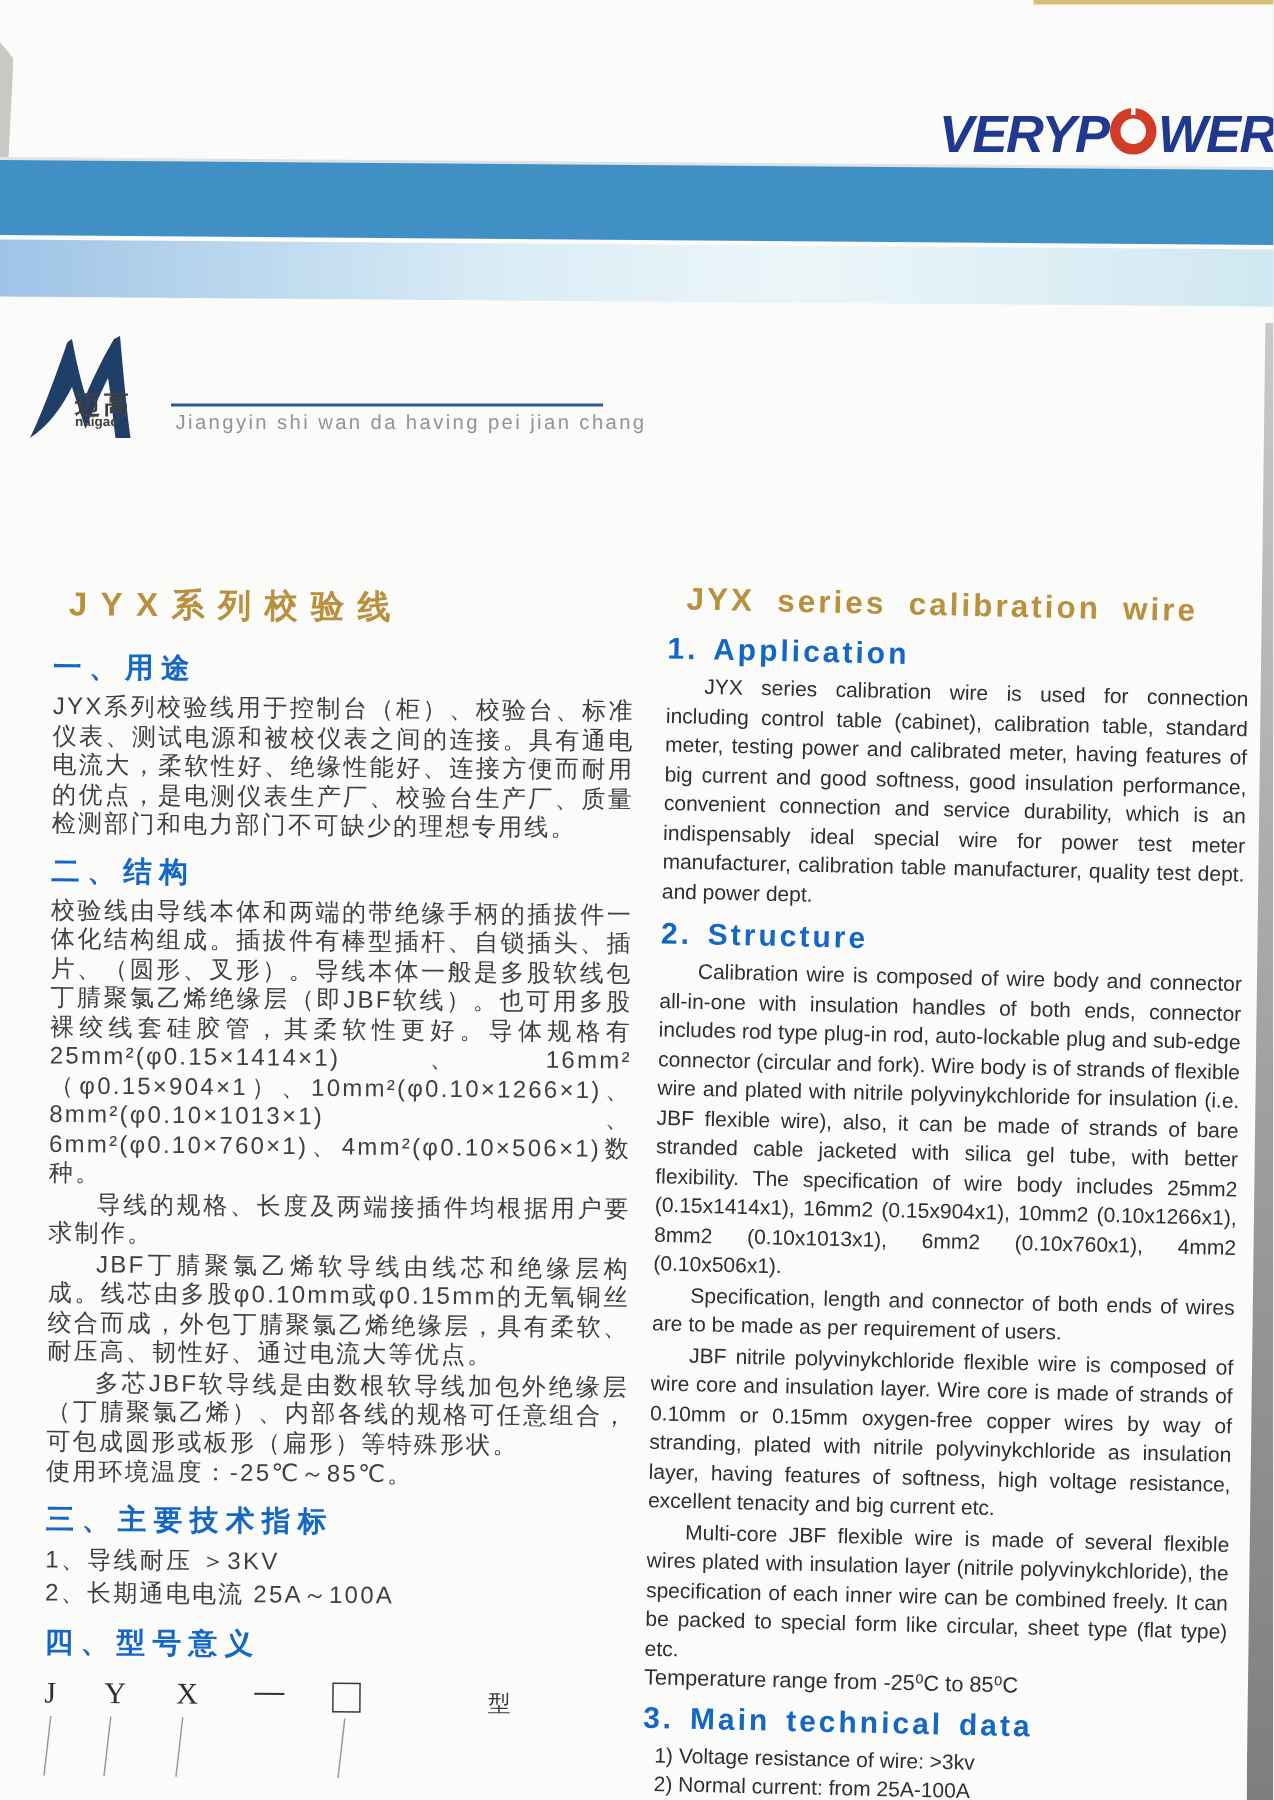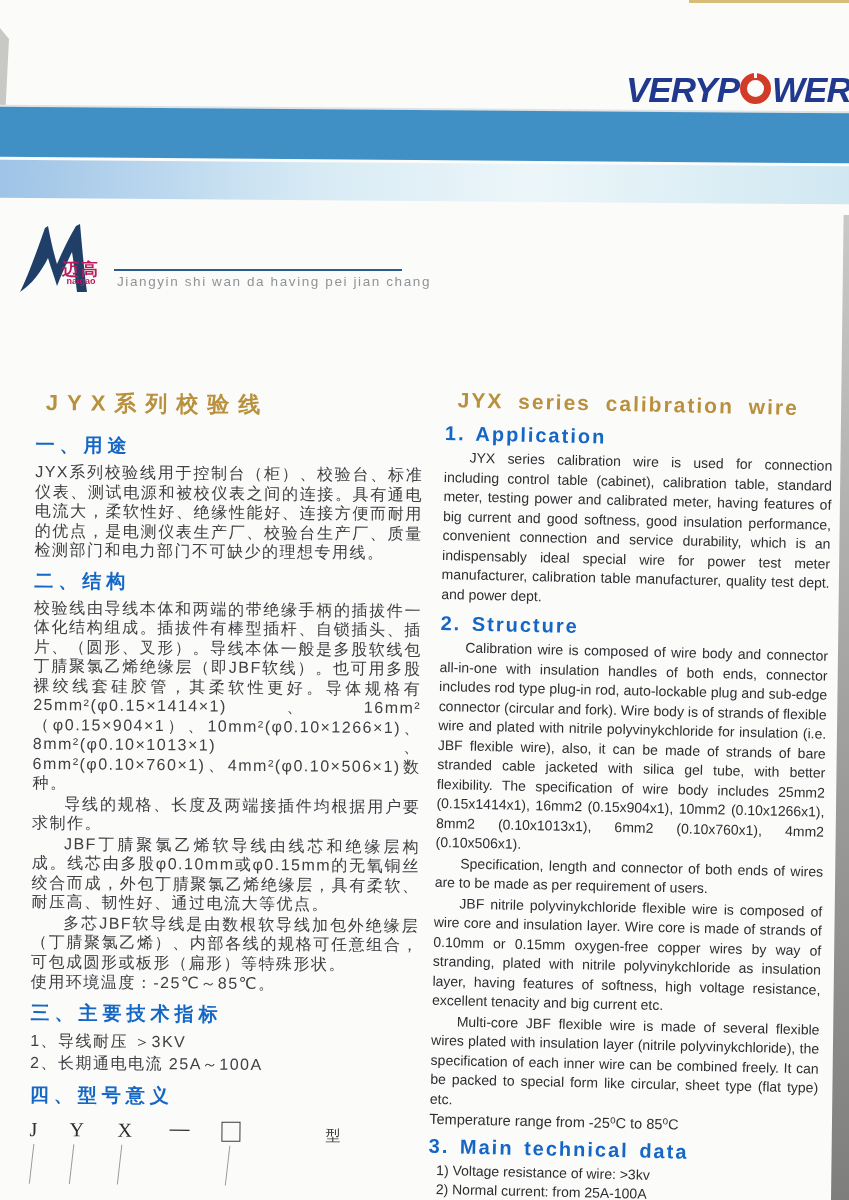--- a/index.html
+++ b/index.html
@@ -25,22 +25,22 @@
   .verypower{position:absolute;left:626px;top:70px;font-weight:bold;font-style:italic;
       font-size:35px;letter-spacing:-1px;color:#20398f;white-space:nowrap;}
   .vp-ring{display:inline-block;width:17px;height:17px;border:7px solid #d03c28;border-radius:50%;
       vertical-align:-2px;margin:0 1px;position:relative;}
   .vp-ring:before{content:"";position:absolute;left:50%;top:-8px;width:3px;height:47px;margin-left:-1.5px;
       background:linear-gradient(180deg,#fff 0 6px,transparent 6px calc(100% - 6px),#fff calc(100% - 6px) 100%);}
 
   
   .wanda{position:absolute;left:14px;top:222px;width:420px;height:80px;}
   .wanda-m{position:absolute;left:4px;top:2px;}
-  .maigao{position:absolute;left:36px;top:40px;color:#be185d;font-weight:bold;font-size:17px;
-      letter-spacing:2px;line-height:15px;text-align:center;margin-left:12px;}
+  .maigao{position:absolute;left:36px;top:40px;color:#404040;font-weight:bold;font-size:17px;
+      letter-spacing:2px;line-height:15px;}
   .maigao small{display:block;font-size:9px;letter-spacing:0;line-height:8px;}
   .wanda-script{position:absolute;left:104px;top:-8px;font-family:"DejaVu Serif","Liberation Serif",serif;
       font-style:italic;font-weight:bold;font-size:42px;letter-spacing:11px;color:#2a5d8c;white-space:nowrap;}
   .wanda-dianqi{font-family:"Liberation Sans",sans-serif;font-style:normal;font-weight:bold;
       font-size:19px;letter-spacing:6px;color:#93ad41;position:relative;top:-4px;left:-6px;}
   .wanda-rule{position:absolute;left:100px;top:47px;width:288px;height:2px;background:#2a5d8c;}
   .wanda-sub{position:absolute;left:103px;top:52px;color:#8f9499;font-size:13.5px;letter-spacing:1.6px;white-space:nowrap;}
 
   
   .col-left{position:absolute;left:36px;top:382px;width:388px;transform:rotate(0.5deg);transform-origin:top left;}

